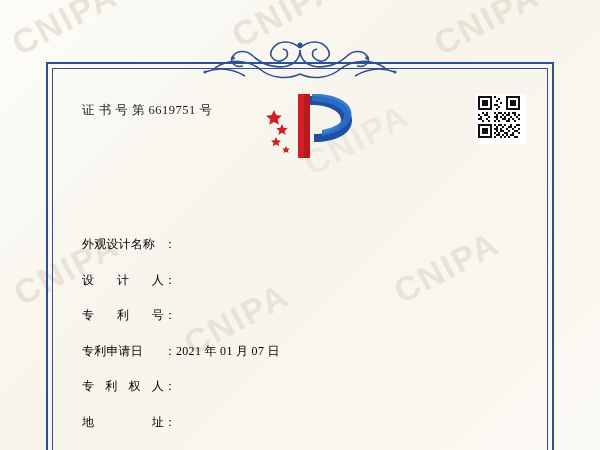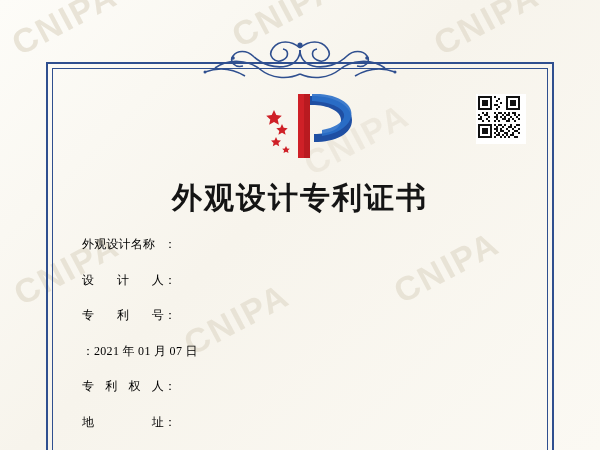--- a/index.html
+++ b/index.html
@@ -189,20 +189,21 @@
         <circle cx="220" cy="34" r="1.5"></circle>
       </g>
     </svg>
   </div>
 
   <div class="border-outer"></div>
   <div class="border-inner"></div>
 
   <div class="content">
 
+    <div class="cert-no">证 书 号 第 6619751 号</div>
 
     <div class="qr">
       <svg width="42" height="42" viewBox="0 0 21 21" shape-rendering="crispEdges" xmlns="http://www.w3.org/2000/svg">
         <rect width="21" height="21" fill="#ffffff"></rect>
         <g fill="#111111">
           <rect x="0" y="0" width="7" height="1"></rect>
             <rect x="0" y="6" width="7" height="1"></rect>
           <rect x="0" y="0" width="1" height="7"></rect>
             <rect x="6" y="0" width="1" height="7"></rect>
           <rect x="2" y="2" width="3" height="3"></rect>
@@ -304,21 +305,20 @@
 
         <g fill="#cf2027">
           <polygon points="34,20 36.3,25.1 41.8,25.7 37.7,29.4 38.9,34.8 34,32 29.1,34.8 30.3,29.4 26.2,25.7 31.7,25.1"></polygon>
           <polygon points="42,34 43.7,37.7 47.7,38.2 44.7,40.9 45.6,44.8 42,42.8 38.4,44.8 39.3,40.9 36.3,38.2 40.3,37.7"></polygon>
           <polygon points="36,47 37.5,50.2 41,50.6 38.4,52.9 39.2,56.3 36,54.6 32.8,56.3 33.6,52.9 31,50.6 34.5,50.2"></polygon>
           <polygon points="46,56 47.2,58.4 49.8,58.7 47.9,60.5 48.5,63.1 46,61.8 43.5,63.1 44.1,60.5 42.2,58.7 44.8,58.4"></polygon>
         </g>
       </svg>
     </div>
 
-    <div class="title">外观设计专利证书</div>
 
     <div class="fields">
 
       <div class="field-row">
         <span class="field-label">外观设计名称</span>
         <span>：</span>
       </div>
 
       <div class="field-row">
         <span class="field-label spread">
@@ -332,20 +332,21 @@
       <div class="field-row">
         <span class="field-label spread">
           <span>专</span>
           <span>利</span>
           <span>号</span>
         </span>
         <span>：</span>
       </div>
 
       <div class="field-row">
+        <span class="field-label">专利申请日</span>
         <span>：</span>
         <span class="field-value">2021 年 01 月 07 日</span>
       </div>
 
       <div class="field-row">
         <span class="field-label spread">
           <span>专</span>
           <span>利</span>
           <span>权</span>
           <span>人</span>

